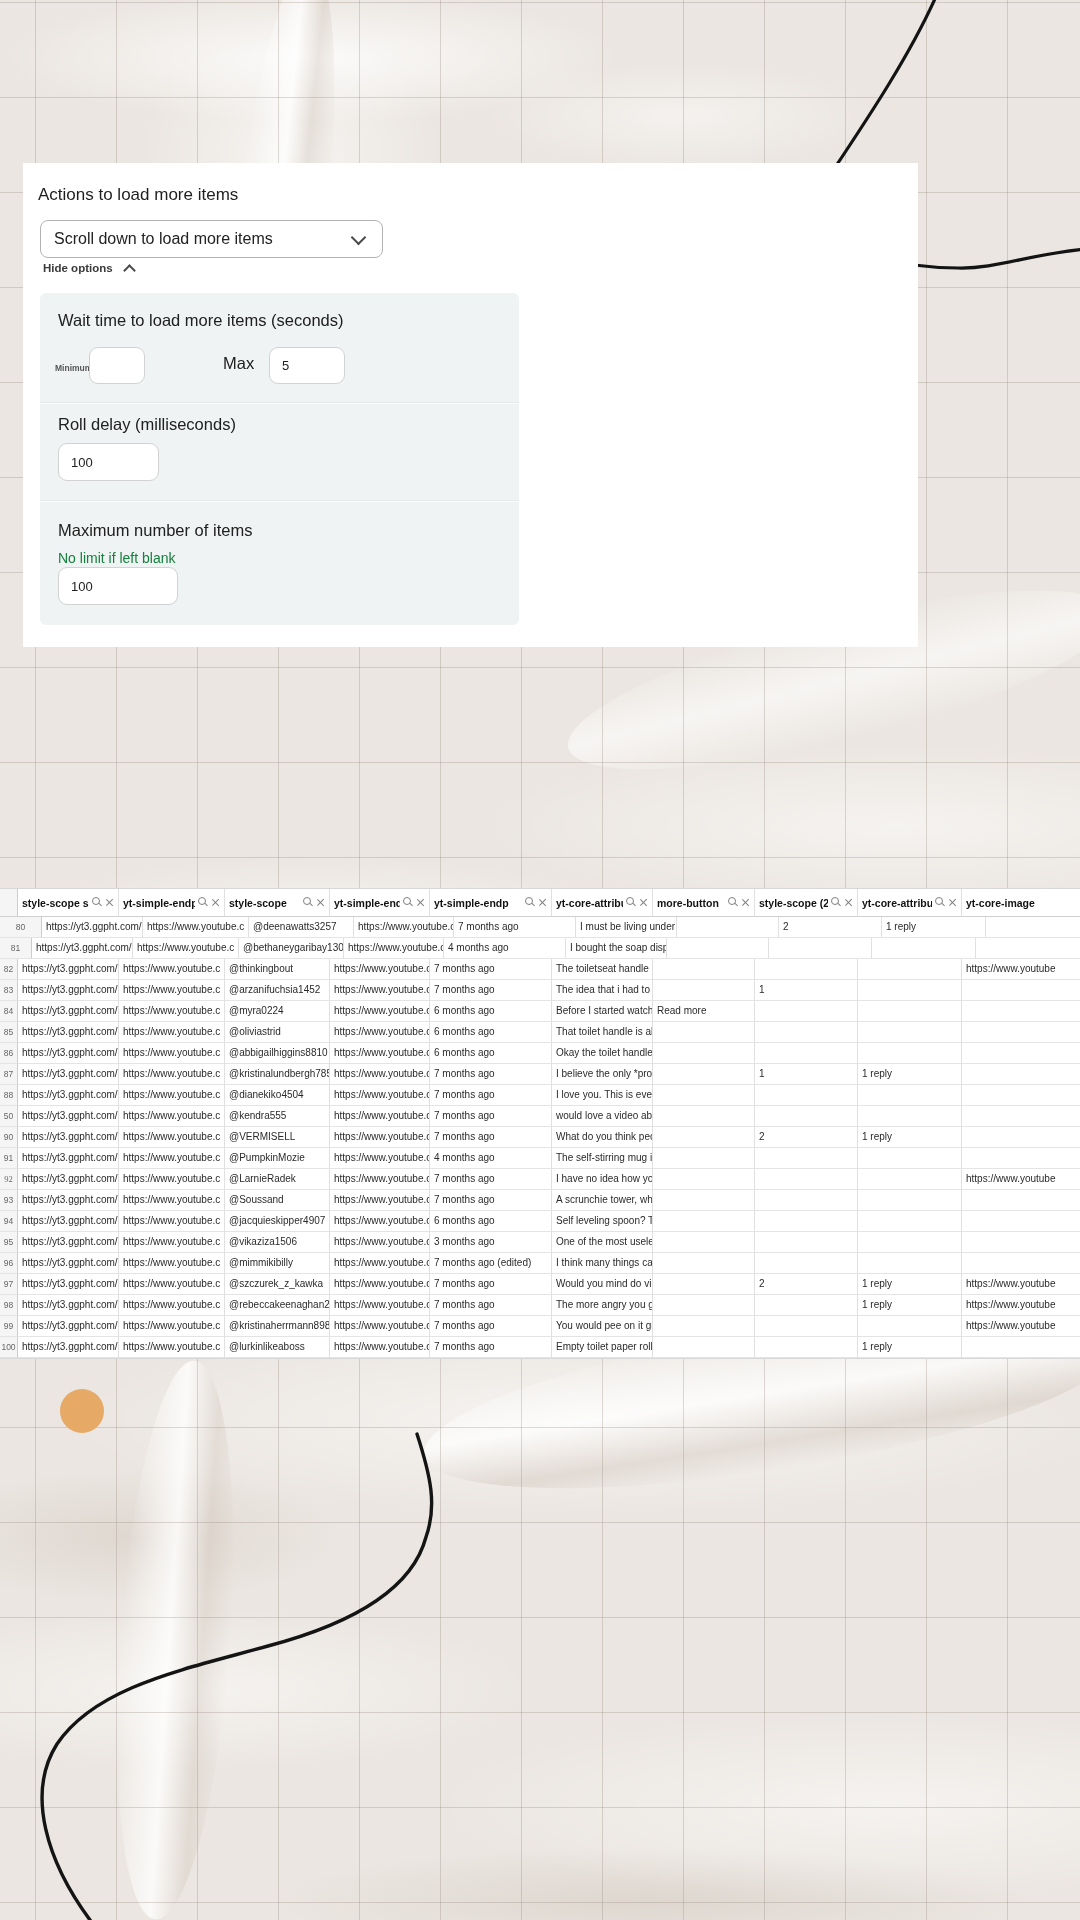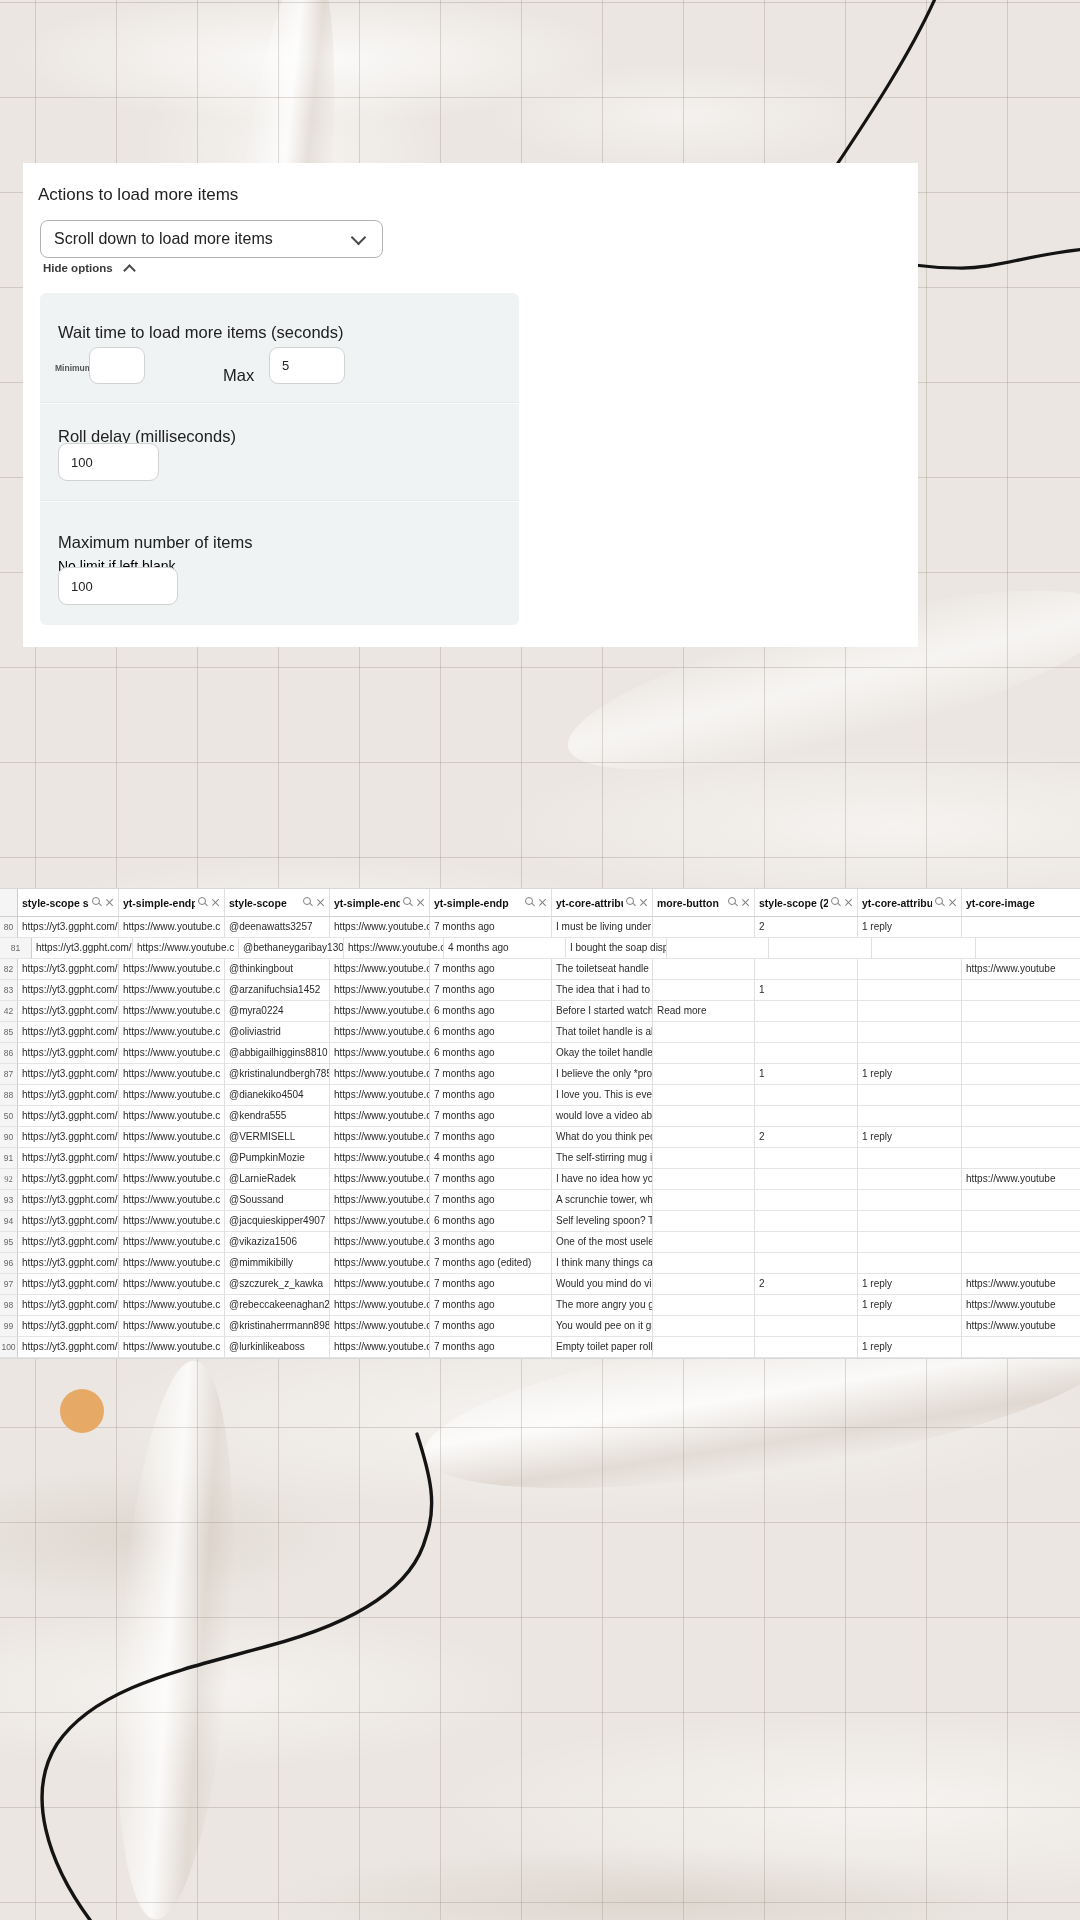--- a/index.html
+++ b/index.html
@@ -43,21 +43,21 @@
   .panel{position:absolute;left:23px;top:163px;width:895px;height:484px;background:#ffffff;}
   .panel-title{position:absolute;left:15px;top:22px;font-size:17px;font-weight:500;color:#1f1f1f;}
   .dropdown{position:absolute;left:17px;top:57px;width:343px;height:38px;background:#fff;
     border:1.5px solid #b3b3b3;border-radius:8px;box-sizing:border-box;display:flex;align-items:center;cursor:pointer;}
   .dropdown-value{padding-left:13px;font-size:16px;font-weight:500;color:#222;flex:1;}
   .chev{width:9px;height:9px;border-right:2px solid #4a4a4a;border-bottom:2px solid #4a4a4a;display:inline-block;}
   .chev.down{transform:rotate(45deg);margin:-4px 18px 0 0;}
   .chev.up{transform:rotate(225deg);width:7px;height:7px;margin:4px 0 0 12px;}
   .hide-options{position:absolute;left:20px;top:99px;font-size:11.5px;font-weight:700;color:#3a3a3a;display:flex;align-items:flex-start;cursor:pointer;}
   .opt-box{position:absolute;left:17px;top:130px;width:479px;height:332px;background:#f0f3f4;border-radius:6px;}
-  .opt-label{position:absolute;font-size:16.5px;font-weight:500;color:#202020;margin-top:12px;}
+  .opt-label{position:absolute;font-size:16.5px;font-weight:500;color:#202020;}
   .ipt{position:absolute;background:#fff;border:1px solid #d2d2d2;border-radius:9px;box-sizing:border-box;
     font-size:13px;color:#222;padding-left:12px;display:flex;align-items:center;}
   .mini-label{position:absolute;font-size:8.5px;font-weight:700;color:#555;}
   .divider{position:absolute;left:0;width:100%;height:2px;background:#fafbfb;border-top:1px solid #e6eaeb;box-sizing:border-box;}
 
   
   .sheet{position:absolute;left:0;top:888px;width:1080px;background:#fff;border-top:1px solid #d8d8d8;
     border-bottom:1px solid #d8d8d8;overflow:hidden;}
   .tr{display:flex;height:21px;}
   .tr.head{height:28px;}
@@ -124,21 +124,21 @@
       <div class="divider" style="top:109px;"></div>
 
       <div class="opt-label" style="left:18px;top:122px;">Roll delay (milliseconds)</div>
       <div class="ipt" style="left:18px;top:150px;width:101px;height:38px;">
         <span>100</span>
       </div>
 
       <div class="divider" style="top:207px;"></div>
 
       <div class="opt-label" style="left:18px;top:228px;">Maximum number of items</div>
-      <div style="position:absolute;left:18px;top:265px;font-size:14px;color:#000000;">No limit if left blank</div>
+      <div style="position:absolute;left:18px;top:257px;font-size:14px;color:#15803d;">No limit if left blank</div>
       <div class="ipt" style="left:18px;top:274px;width:120px;height:38px;">
         <span>100</span>
       </div>
     </div>
   </div>
 
   <div class="sheet" id="sheet">
       <div class="tr head">
         <div class="th rownum td" style="width: 18px;"></div>
         <div class="th" style="width: 101px;">
@@ -184,21 +184,21 @@
         <div class="th" style="width: 104px;">
           <span class="lbl">yt-core-attribu</span>
           <span class="icon-search"></span>
           <span class="icon-x"></span>
         </div>
         <div class="th" style="width: 150px;">
           <span class="lbl">yt-core-image</span>
         </div>
       </div>
       <div class="tr">
-        <div class="td rownum" style="width: 18px; text-align: center;">80</div>
+        <div class="td rownum" style="width: 42px; text-align: center;">80</div>
         <div class="td" style="width: 101px;">https://yt3.ggpht.com/</div>
         <div class="td" style="width: 106px;">https://www.youtube.c</div>
         <div class="td" style="width: 105px;">@deenawatts3257</div>
         <div class="td" style="width: 100px;">https://www.youtube.c</div>
         <div class="td" style="width: 122px;">7 months ago</div>
         <div class="td" style="width: 101px;">I must be living under a</div>
         <div class="td" style="width: 102px;"></div>
         <div class="td" style="width: 103px;">2</div>
         <div class="td" style="width: 104px;">1 reply</div>
         <div class="td" style="width: 150px;"></div>
@@ -236,21 +236,21 @@
         <div class="td" style="width: 105px;">@arzanifuchsia1452</div>
         <div class="td" style="width: 100px;">https://www.youtube.c</div>
         <div class="td" style="width: 122px;">7 months ago</div>
         <div class="td" style="width: 101px;">The idea that i had to s</div>
         <div class="td" style="width: 102px;"></div>
         <div class="td" style="width: 103px;">1</div>
         <div class="td" style="width: 104px;"></div>
         <div class="td" style="width: 150px;"></div>
       </div>
       <div class="tr">
-        <div class="td rownum" style="width: 18px;">42</div>
+        <div class="td rownum" style="width: 18px;">84</div>
         <div class="td" style="width: 101px;">https://yt3.ggpht.com/</div>
         <div class="td" style="width: 106px;">https://www.youtube.c</div>
         <div class="td" style="width: 105px;">@myra0224</div>
         <div class="td" style="width: 100px;">https://www.youtube.c</div>
         <div class="td" style="width: 122px;">6 months ago</div>
         <div class="td" style="width: 101px;">Before I started watchi</div>
         <div class="td" style="width: 102px;">Read more</div>
         <div class="td" style="width: 103px;"></div>
         <div class="td" style="width: 104px;"></div>
         <div class="td" style="width: 150px;"></div>

